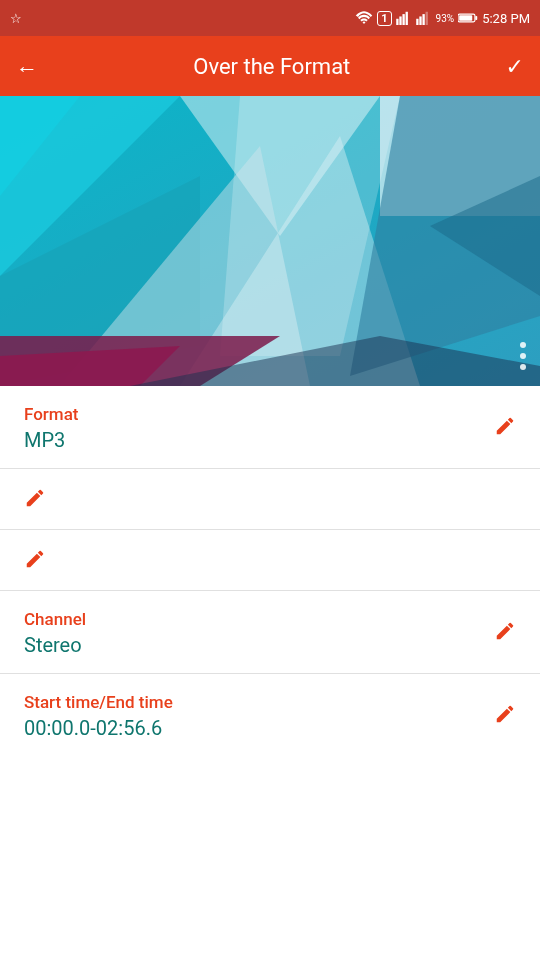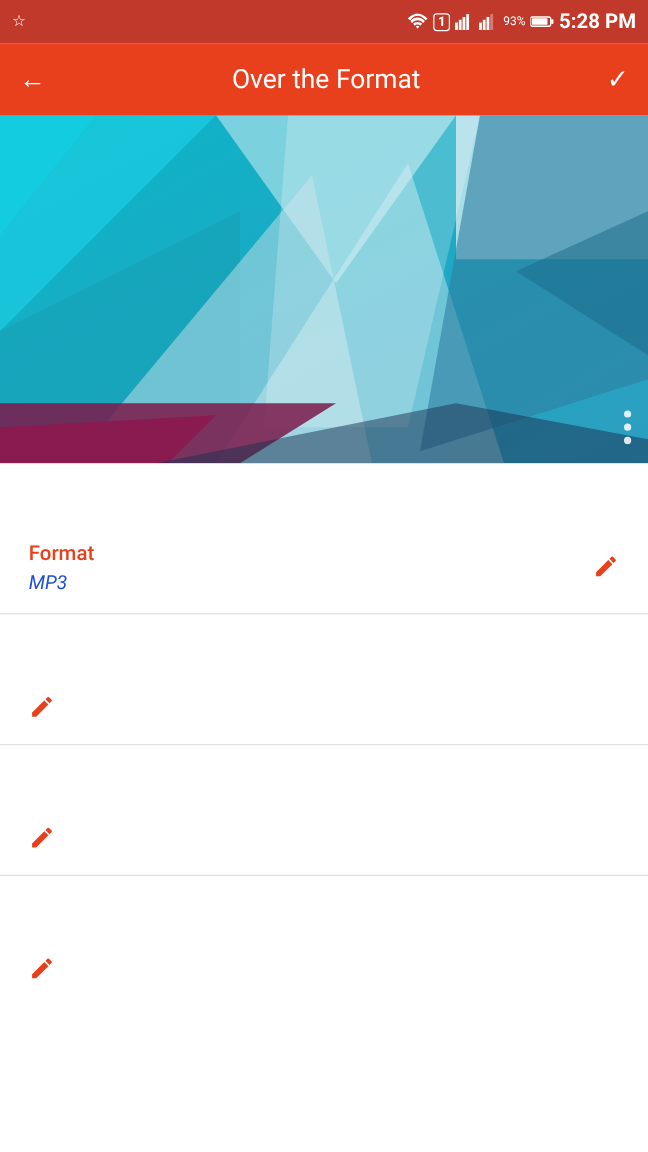--- a/index.html
+++ b/index.html
@@ -90,39 +90,37 @@
     .detail-list {
       width: 100%;
       padding: 0 0;
     }
     .detail-item {
       display: flex;
       align-items: center;
       justify-content: space-between;
       padding: 18px 24px 16px 24px;
       border-bottom: 1px solid #e0e0e0;
-      margin-top: 48px;
     }
     .detail-item:last-child {
       border-bottom: none;
     }
     .detail-text {
       display: flex;
       flex-direction: column;
       gap: 4px;
     }
     .detail-label {
       color: #e8401c;
       font-size: 17px;
       font-weight: 500;
     }
     .detail-value {
-      color: #1d4ed8;
-      font-size: 16px;
-      font-style: italic;
+      color: #0f766e;
+      font-size: 20px;
     }
     
     .pencil-svg {
       width: 22px;
       height: 22px;
     }
   </style>
 </head>
 <body>
 
@@ -150,21 +148,21 @@
         <rect x="8" y="4" width="3" height="14"></rect>
         <rect x="12" y="1" width="3" height="17" fill="rgba(255,255,255,0.35)"></rect>
     </svg>
     <span style="color:white;font-size:10px;">93%</span>
 
     <svg width="20" height="12" viewBox="0 0 26 14" fill="white">
       <rect x="0" y="2" width="22" height="10" rx="2" ry="2" fill="none" stroke="white" stroke-width="1.5"></rect>
       <rect x="22.5" y="4.5" width="2.5" height="5" rx="1" fill="white"></rect>
       <rect x="1.5" y="3.5" width="17" height="7" rx="1" fill="white"></rect>
     </svg>
-    <span style="color:white;font-size:17px;font-weight:700;">5:28 PM</span>
+    <span style="color:white;font-size:13px;font-weight:400;">5:28 PM</span>
   </div>
 </div>
 
 <div class="top-bar">
   <span class="top-bar-icon">←</span>
   <span class="top-bar-title">Over the Format</span>
   <span class="top-bar-icon">✓</span>
 </div>
 
 <div class="album-art">
@@ -230,19 +228,34 @@
     </div>
   </div>
     <div class="detail-item">
     <div style="cursor:pointer;">
       <svg class="pencil-svg" viewBox="0 0 24 24" fill="#e8401c" xmlns="http://www.w3.org/2000/svg">
         <path d="M3 17.25V21h3.75L17.81 9.94l-3.75-3.75L3 17.25zM20.71 7.04a1 1 0 0 0 0-1.41l-2.34-2.34a1 1 0 0 0-1.41 0l-1.83 1.83 3.75 3.75 1.83-1.83z"></path>
       </svg>
     </div>
   </div>
     <div class="detail-item">
+    <div class="detail-text">
+      <span class="detail-label">Channel</span>
+      <span class="detail-value">Stereo</span>
+    </div>
+    <div style="cursor:pointer;">
+      <svg class="pencil-svg" viewBox="0 0 24 24" fill="#e8401c" xmlns="http://www.w3.org/2000/svg">
+        <path d="M3 17.25V21h3.75L17.81 9.94l-3.75-3.75L3 17.25zM20.71 7.04a1 1 0 0 0 0-1.41l-2.34-2.34a1 1 0 0 0-1.41 0l-1.83 1.83 3.75 3.75 1.83-1.83z"></path>
+      </svg>
+    </div>
+  </div>
+    <div class="detail-item">
+    <div class="detail-text">
+      <span class="detail-label">Start time/End time</span>
+      <span class="detail-value">00:00.0-02:56.6</span>
+    </div>
     <div style="cursor:pointer;">
       <svg class="pencil-svg" viewBox="0 0 24 24" fill="#e8401c" xmlns="http://www.w3.org/2000/svg">
         <path d="M3 17.25V21h3.75L17.81 9.94l-3.75-3.75L3 17.25zM20.71 7.04a1 1 0 0 0 0-1.41l-2.34-2.34a1 1 0 0 0-1.41 0l-1.83 1.83 3.75 3.75 1.83-1.83z"></path>
       </svg>
     </div>
   </div>
   </div>
 
 </body></html>

